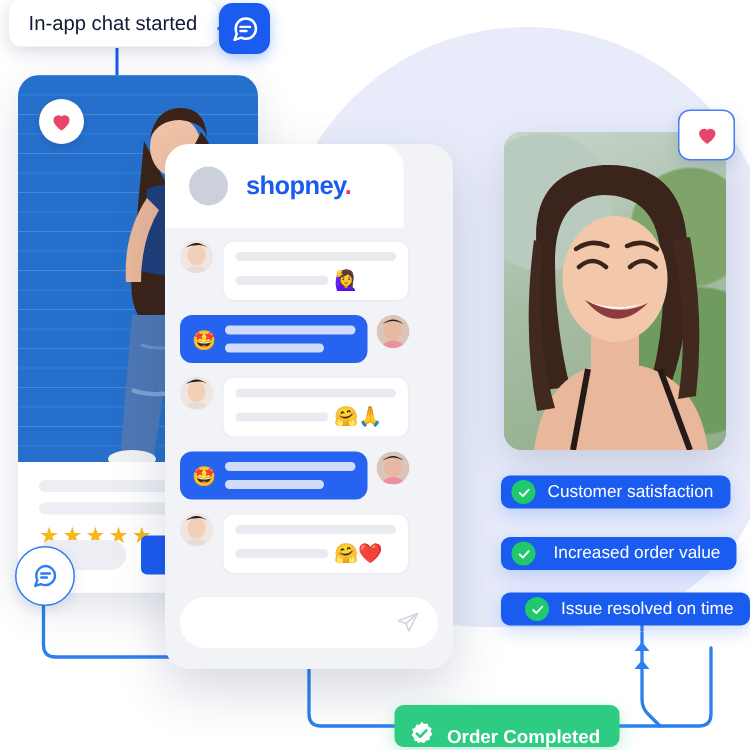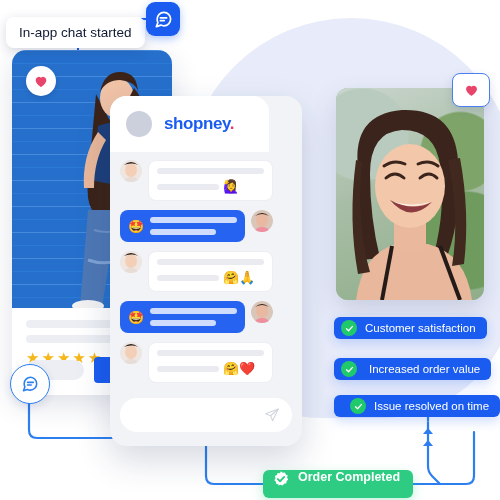--- a/index.html
+++ b/index.html
@@ -67,21 +67,21 @@
   .chat-circle{
     position:absolute;left:10px;top:364px;width:38px;height:38px;border-radius:50%;
     background:#fff;border:1.6px solid #2d7ff0;
     display:flex;align-items:center;justify-content:center;z-index:7;
     box-shadow:0 3px 8px rgba(30,60,130,.12);
   }
   .chat-circle svg{width:20px;height:20px;}
 
   
   .tooltip{
-    position:absolute;left:6px;top:17px;
+    position:absolute;left:6px;top:0;
     background:#fff;border-radius:8px;
     padding:8px 13px;font-size:13.5px;color:#111a33;font-weight:500;
     box-shadow:0 3px 12px rgba(25,40,90,.18);
     white-space:nowrap;z-index:9;
   }
   .tip-icon{
     position:absolute;left:146px;top:2px;width:34px;height:34px;border-radius:9px;
     background:#1a5cf0;display:flex;align-items:center;justify-content:center;z-index:9;
     box-shadow:0 3px 9px rgba(26,92,240,.35);
   }
@@ -162,21 +162,21 @@
     display:flex;align-items:center;justify-content:center;flex:0 0 16px;
   }
   .pill .chk svg{width:9px;height:9px;}
   #pill0{left:334px;top:317px;}
   #pill1{left:334px;top:358px;gap:12px;}
   #pill2{left:334px;top:395px;padding-left:16px;}
 
   
   .order{
     position:absolute;left:263px;top:470px;height:28px;background:#2ecc82;
-    border-radius:6px;display:flex;align-items:flex-start;gap:8px;padding:0 13px 0 9px;
+    border-radius:6px;display:flex;align-items:flex-end;gap:8px;padding:0 13px 0 9px;
     box-sizing:border-box;color:#fff;font-size:12.5px;font-weight:600;z-index:8;
     box-shadow:0 4px 12px rgba(46,204,130,.3);
   }
   .order .chk2{width:18px;height:18px;flex:0 0 18px;}
 </style>
 </head>
 <body>
 
 <div id="stage">
 

